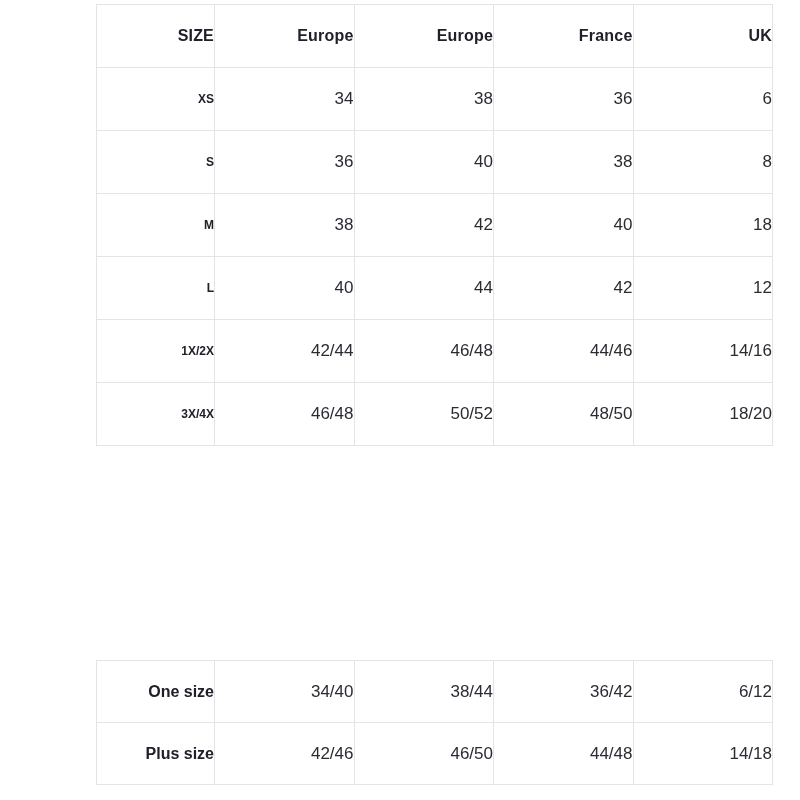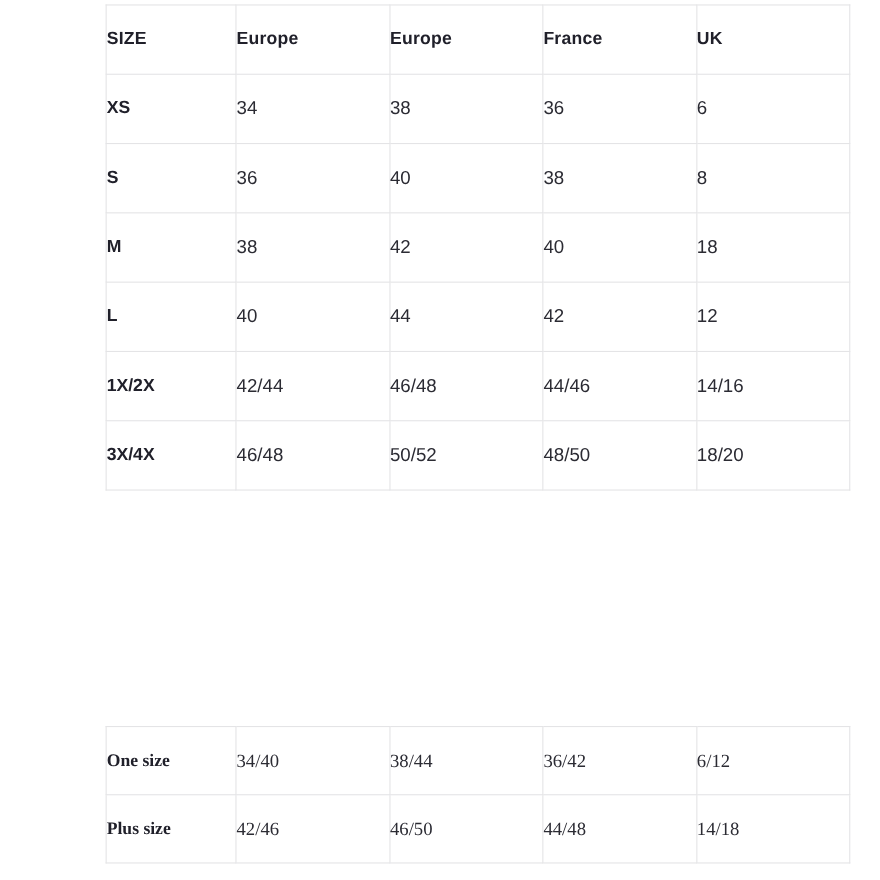--- a/index.html
+++ b/index.html
@@ -26,43 +26,43 @@
   #table-main { top: 4px; }
   #table-extra { top: 660px; }
 
   table {
     width: 100%;
     border-collapse: collapse;
     table-layout: fixed;
   }
   td, th {
     border: 1px solid #e4e4e6;
-    text-align: left;
+    text-align: right;
     vertical-align: middle;
     color: #2b2b33;
     font-weight: 400;
     font-size: 17px;
     padding: 0;
     height: 63px;
   }
   col.c-size { width: 118px; }
   col.c-rest { width: 139.5px; }
 
   thead th {
     font-weight: bold;
     font-size: 16px;
     letter-spacing: 0.2px;
     color: #20202a;
   }
   tbody td.rowhead {
     font-weight: bold;
-    font-size: 16px;
+    font-size: 12px;
     color: #20202a;
   }
-  #table-extra td { height: 62px; font-family: Liberation Serif, serif; }
+  #table-extra td { height: 62px; }
   #table-extra td.rowhead { font-size: 16px; }
 </style>
 </head>
 <body>
 
 <div id="page">
 
   <div class="table-wrap" id="table-main">
     <table>
       <colgroup>

